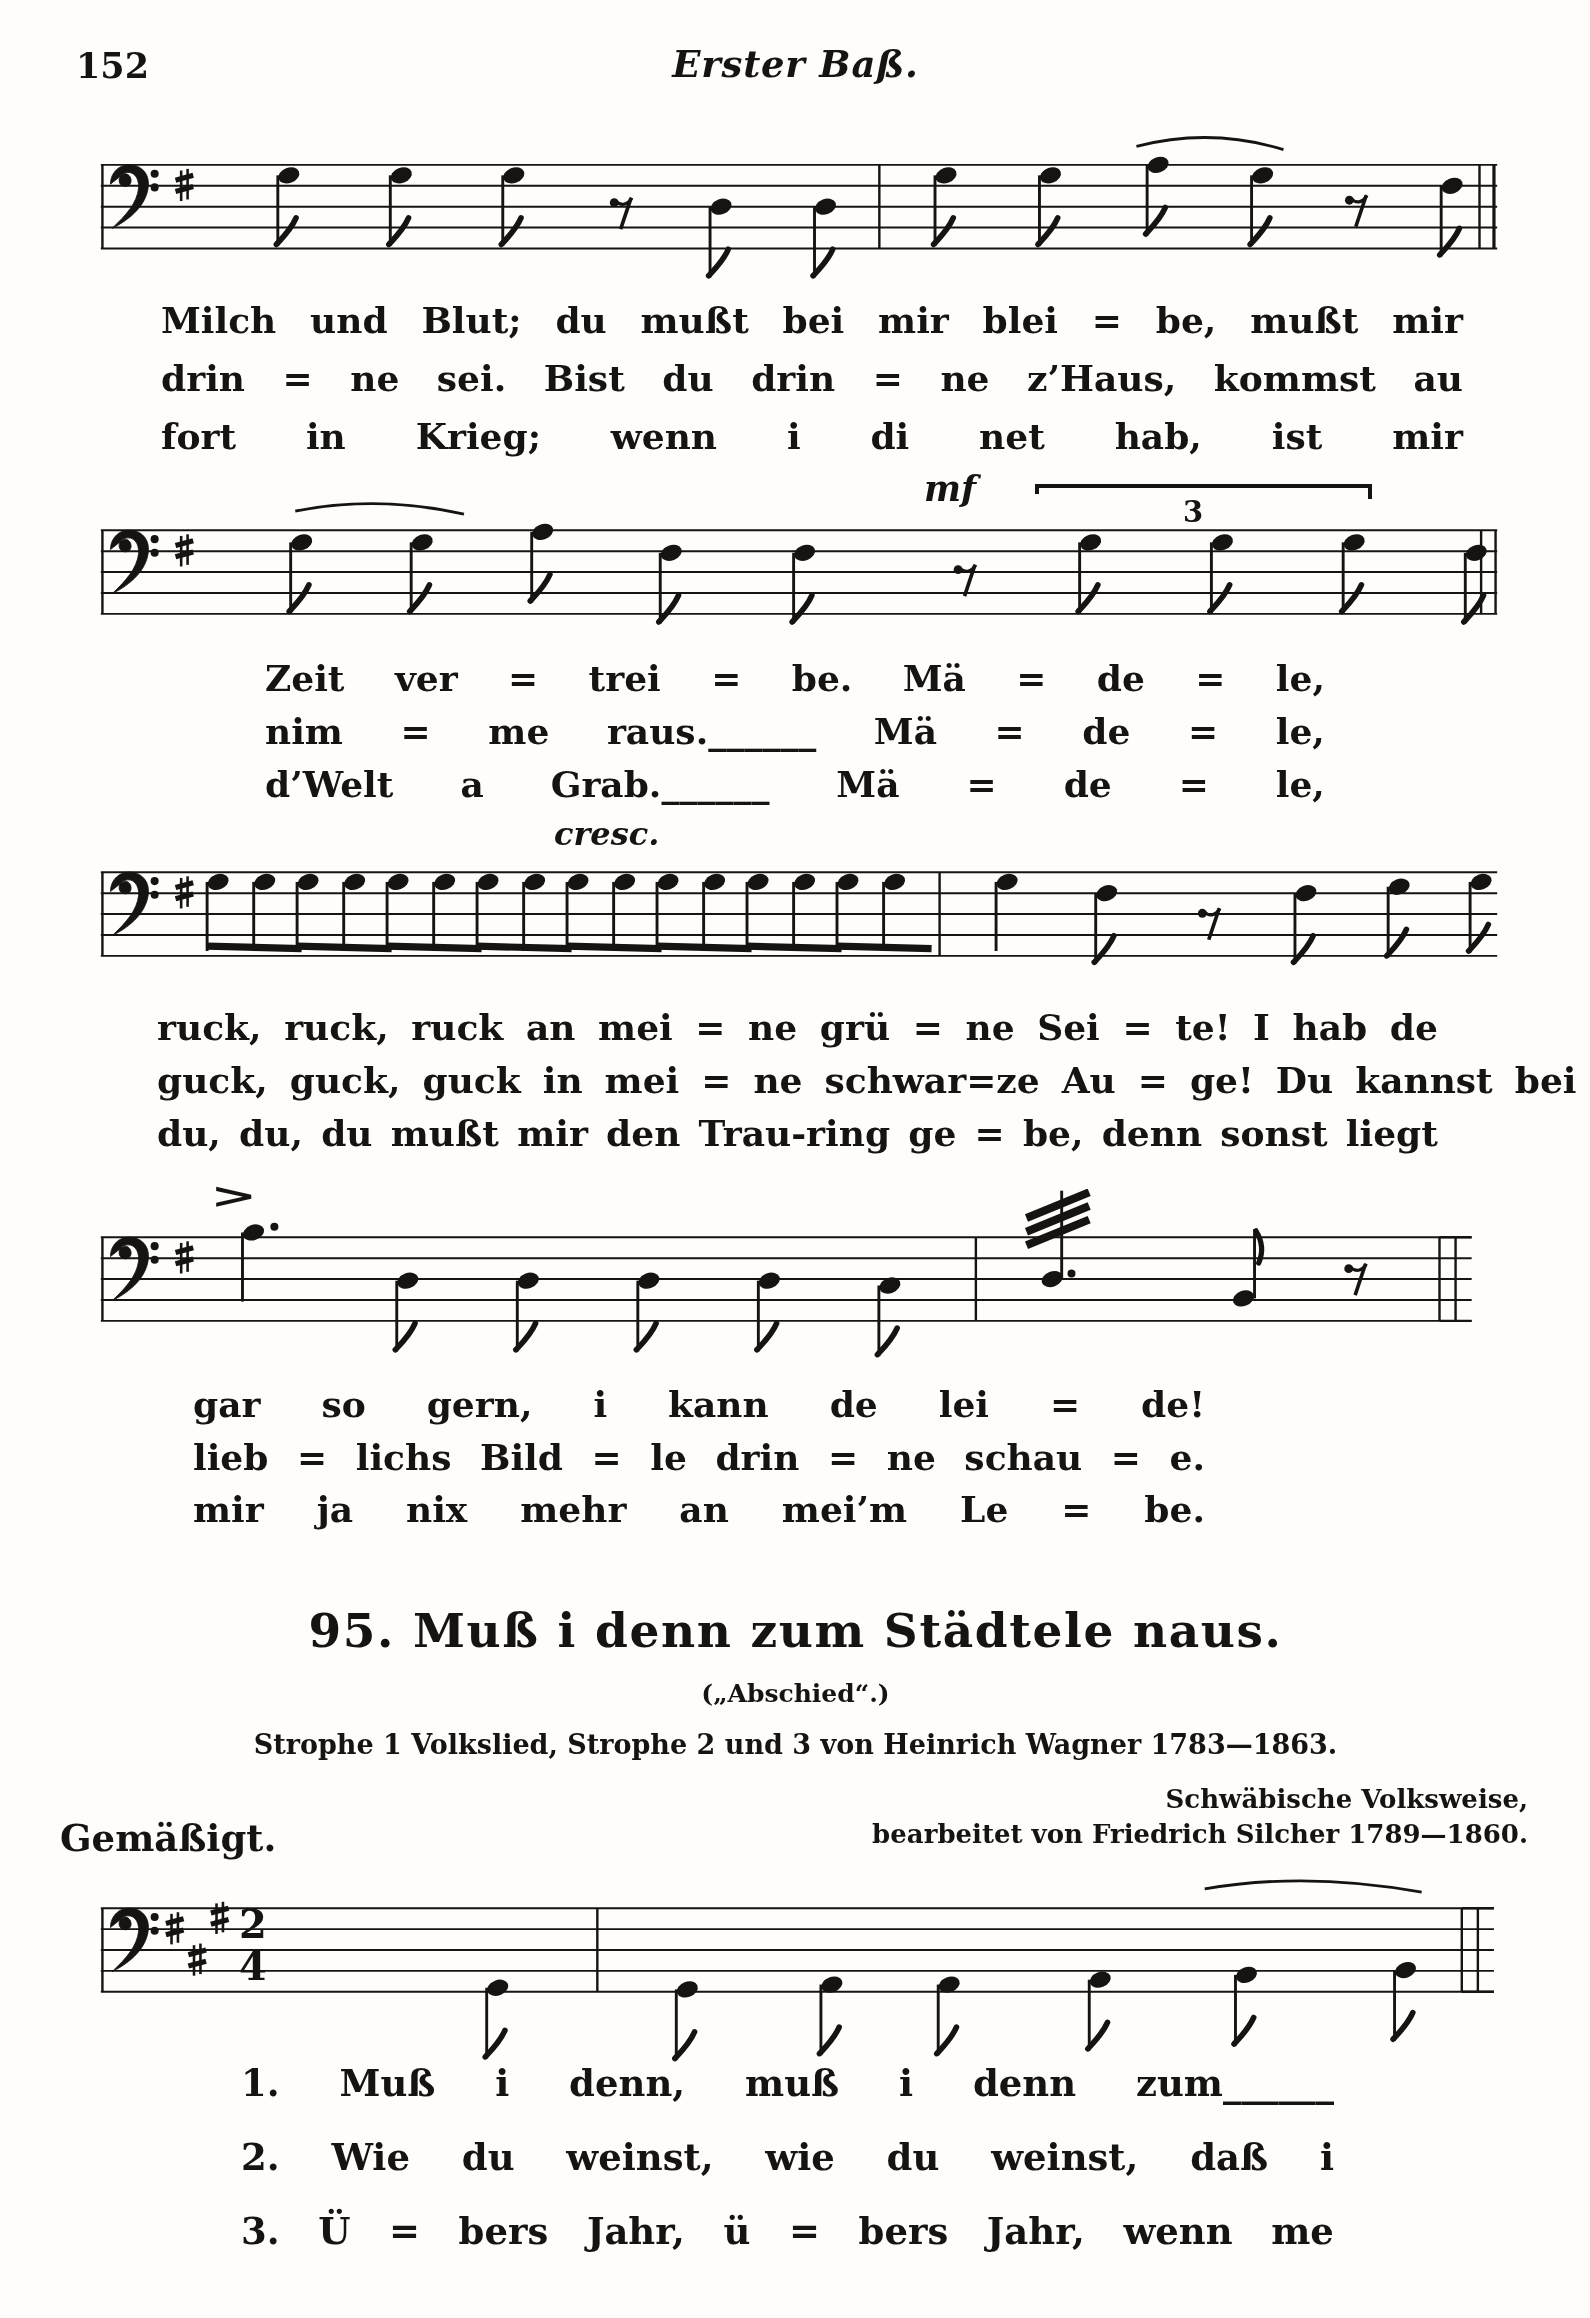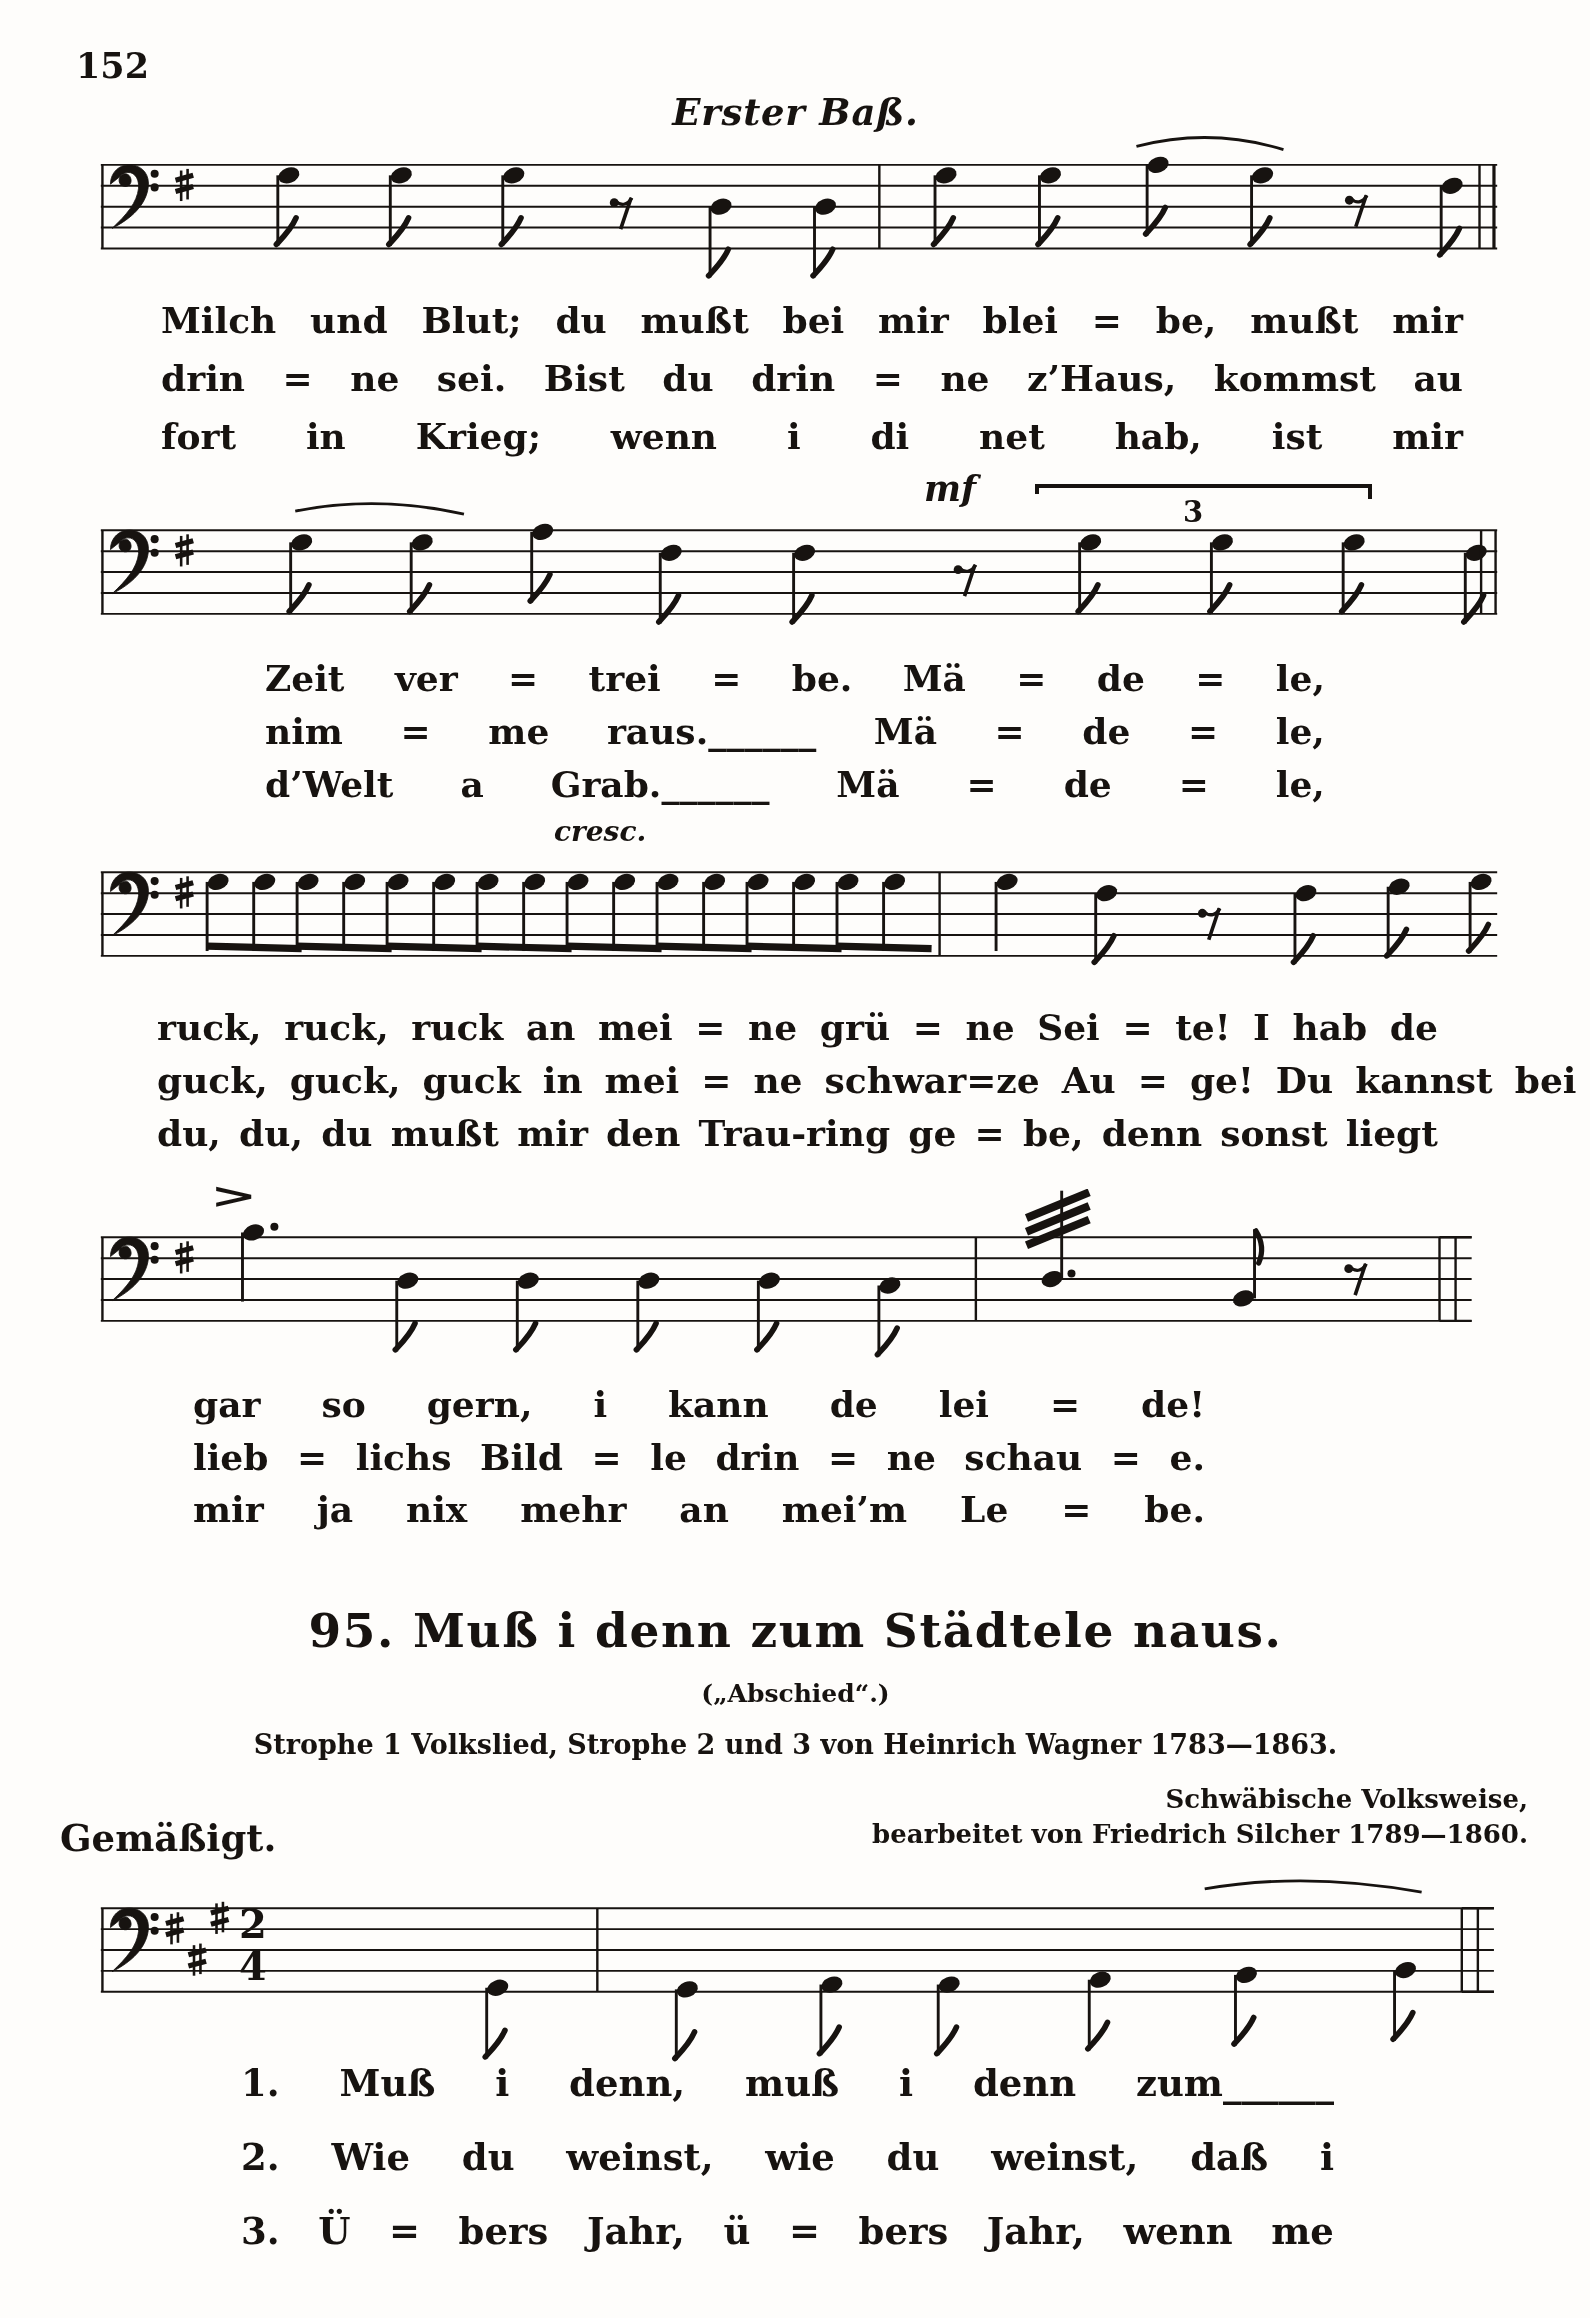--- a/index.html
+++ b/index.html
@@ -52,21 +52,21 @@
         </g>
       <g id="bc" fill="#171310">
         <path d="M0,24 C0,9 12,-2 27,0 C41,2 49,13 47,28 C44,50 26,67 2,79 C20,62 33,47 35,29 C36,15 28,7 18,10 C10,12 8,23 15,26 C21,29 28,24 25,16 C23,11 18,10 15,12 Z"></path>
         <circle cx="55" cy="11" r="5"></circle>
           <circle cx="55" cy="28" r="5"></circle>
         </g>
     </defs>
   </svg>
 
   <div class="abs fr" style="left:76px;top:45px;font-size:35px;">152</div>
-  <div class="abs fr it center" style="top:42px;font-size:37px;letter-spacing:0.8px;margin-top:48px;">Erster Baß.</div>
+  <div class="abs fr it center" style="top:42px;font-size:37px;letter-spacing:0.8px;">Erster Baß.</div>
 
   <svg class="abs" style="left:96px;top:127px;" width="1406" height="173" viewBox="0 0 1750 215">
     <g>
       <line x1="6" y1="47" x2="1744" y2="47" stroke-width="2.4"></line>
         <line x1="6" y1="73" x2="1744" y2="73" stroke-width="2.4"></line>
       <line x1="6" y1="99" x2="1744" y2="99" stroke-width="2.4"></line>
         <line x1="6" y1="125" x2="1744" y2="125" stroke-width="2.4"></line>
       <line x1="6" y1="151" x2="1744" y2="151" stroke-width="2.4"></line>
     </g>
     <line x1="8" y1="47" x2="8" y2="151" stroke-width="3"></line>
@@ -200,21 +200,21 @@
       <span>d’Welt</span>
       <span>a</span>
       <span>Grab.______</span>
       <span>Mä</span>
       <span>=</span>
       <span>de</span>
       <span>=</span>
       <span>le,</span>
     </div>
 
-  <div class="abs dyn" style="left:554px;top:815px;font-size:28px;">cresc.</div>
+  <div class="abs dyn" style="left:554px;top:815px;font-size:32px;">cresc.</div>
 
   <svg class="abs" style="left:96px;top:840px;" width="1406" height="165" viewBox="0 0 1750 205">
     <g>
       <line x1="6" y1="40" x2="1744" y2="40" stroke-width="2.4"></line>
         <line x1="6" y1="66" x2="1744" y2="66" stroke-width="2.4"></line>
       <line x1="6" y1="92" x2="1744" y2="92" stroke-width="2.4"></line>
         <line x1="6" y1="118" x2="1744" y2="118" stroke-width="2.4"></line>
       <line x1="6" y1="144" x2="1744" y2="144" stroke-width="2.4"></line>
     </g>
     <line x1="8" y1="40" x2="8" y2="144" stroke-width="3"></line>

